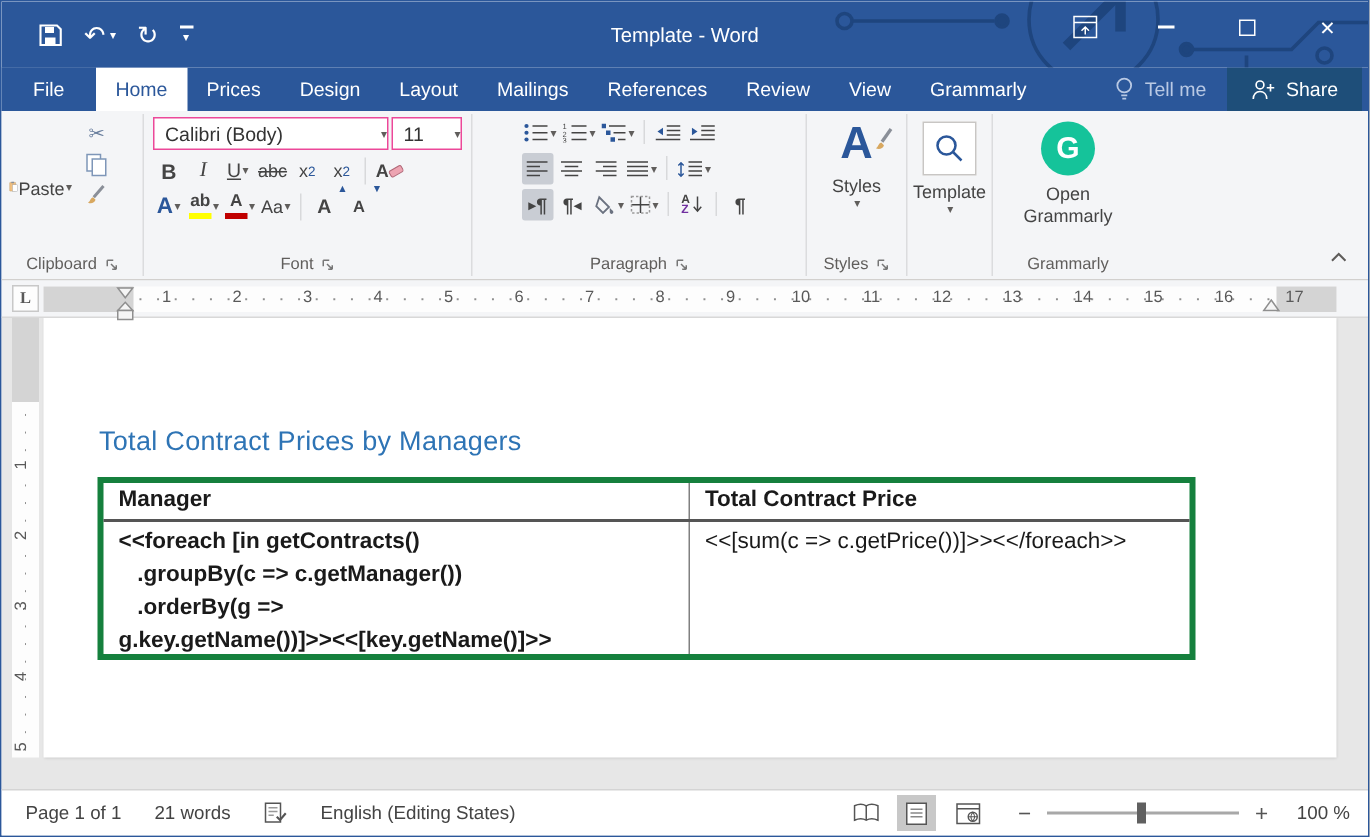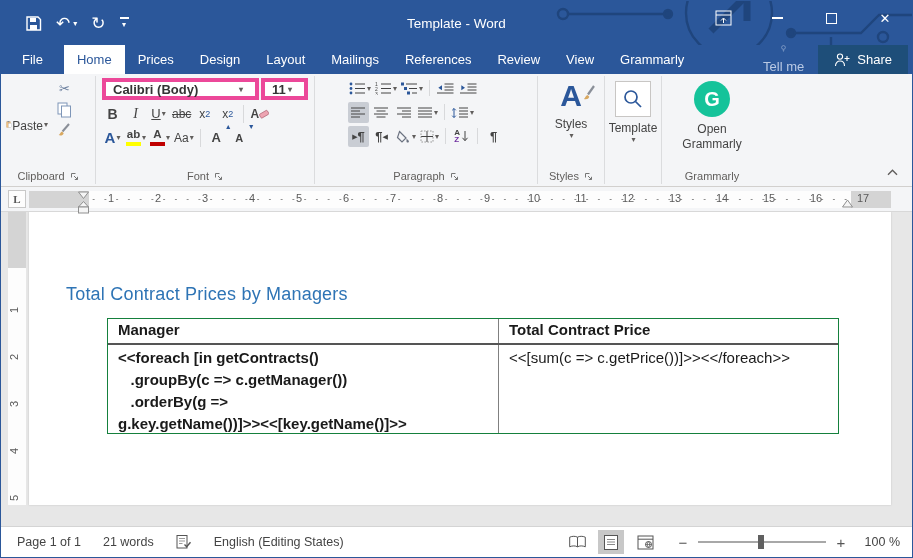--- a/index.html
+++ b/index.html
@@ -20,21 +20,21 @@
   .win-btn { width:54px; height:34px; display:flex; align-items:center; justify-content:center; color:#fff; font-size:13px; }
   .win-btn.max span { display:inline-block; width:11px; height:11px; border:1px solid #fff; }
   .win-btn.min span { display:inline-block; width:11px; height:1.5px; background:#fff; }
 
   
   .tabrow { height:29px; background:#2b579a; display:flex; align-items:stretch; flex-shrink:0; }
   .tab { display:flex; align-items:center; padding:0 13px; color:#fff; font-size:13px; }
   .tab.file { padding:0 21px; background:#2b579a; }
   .tab.active { background:#fff; color:#2b579a; }
   .tab-spacer { flex:1; }
-  .tellme { display:flex; align-items:center; gap:7px; color:#b9c9e4; font-size:13px; padding:0 14px;flex-direction:column; }
+  .tellme { display:flex; align-items:center; gap:7px; color:#b9c9e4; font-size:13px; padding:0 14px; }
   .share { display:flex; align-items:center; gap:7px; background:#1e4e79; color:#fff; font-size:13px; padding:0 16px; margin-right:4px; }
 
   
   .ribbon { position:relative; height:113px; background:#f4f5f7; border-bottom:1px solid #d2d0ce; display:flex; align-items:stretch; flex-shrink:0; }
   .rgroup { display:flex; flex-direction:column; }
   .gbody { flex:1; display:flex; padding:4px 5px 0 5px; }
   .glabel { height:18px; display:flex; align-items:center; justify-content:center; gap:5px; font-size:11px; color:#605e5c; padding-bottom:2px; }
   .gsep { width:1px; background:#dbdcde; margin:2px 0; }
   .btn { display:flex; align-items:center; justify-content:center; min-width:21px; height:21px; color:#444; font-size:12px; border-radius:2px; padding:0 1px; }
   .btn.on { background:#c9cdd4; }
@@ -42,21 +42,21 @@
   .minisep { width:1px; height:58px; background:#d8d9db; margin:2px 3px 0 3px; align-self:flex-start; }
 
   
   .paste-big { display:flex; align-items:center; justify-content:flex-start; width:42px; padding-top:2px; }
   .paste-big .lbl { font-size:12px; color:#444; margin-top:4px; }
   .clip-col { display:flex; flex-direction:column; gap:4px; margin-left:6px; padding-top:2px; }
   .clip-col .btn { height:17px; }
 
   
   .fontgrid { display:flex; flex-direction:column; gap:3px; }
-  .combo { display:flex; align-items:center; height:22px; background:#fff; border:4px solid #ec4899; font-size:13px; color:#333; padding:0 12px 0 7px;font-weight:bold; }
+  .combo { display:flex; align-items:center; height:22px; background:#fff; border:1px solid #ec4899; font-size:13px; color:#333; padding:0 0 0 7px; }
   .combo .val { flex:1; }
   .fg-row { display:flex; align-items:center; gap:2px; }
   .b-bold { font-weight:bold; font-size:14px; }
   .b-italic { font-family:"Liberation Serif", serif; font-style:italic; font-size:14px; }
   .b-underline { text-decoration:underline; font-size:13px; }
   .b-strike { text-decoration:line-through; font-size:12px; }
   .subsup { font-size:12px; }
   .subsup sub,.subsup sup { color:#2b579a; font-size:9px; }
   .b-effects { color:#2b579a; font-weight:bold; font-size:15px; }
   .underbar { display:flex; flex-direction:column; align-items:center; line-height:1; font-weight:bold; font-size:11.5px; }
@@ -99,21 +99,21 @@
 
   
   .docarea { position:relative; flex:1; background:#e7e7e7; overflow:hidden; }
   .vruler { position:absolute; left:7px; top:0; width:18px; height:293px; background:#fdfdfd;
             background-image:radial-gradient(circle 0.9px at center, #8f8f8f 70%, transparent 75%);
             background-size:18px 11.75px; background-repeat:repeat-y; }
   .vr-margin { position:absolute; left:0; width:18px; top:0; height:56px; background:#d4d4d4; }
   .vr-num { position:absolute; left:3px; font-size:11px; color:#595959; transform:rotate(-90deg); }
   .page { position:absolute; left:28px; top:0; width:862px; height:293px; background:#fff; box-shadow:0 0 2px rgba(0,0,0,.15); }
   .doc-heading { position:absolute; left:37px; top:72px; font-size:18px; color:#2e74b5; letter-spacing:.2px; }
-  .dtable { position:absolute; left:36px; top:106px; width:732px; border:1px solid #15803d; background:#fff;margin-left:42px; }
+  .dtable { position:absolute; left:36px; top:106px; width:732px; border:4px solid #15803d; background:#fff; }
   .dt-head { display:flex; border-bottom:2.5px solid #555; }
   .dt-row { display:flex; }
   .dt-c1 { width:391px; border-right:1px solid #808080; }
   .dt-c2 { flex:1; }
   .dt-cell { padding:2px 8px 3px 10px; font-size:15px; color:#1a1a1a; }
   .dt-head .dt-cell { font-weight:bold; height:24px; }
   .dt-row .dt-cell { height:88px; line-height:22px; }
   .pre { white-space:pre-wrap; font-weight:bold; }
 
   

